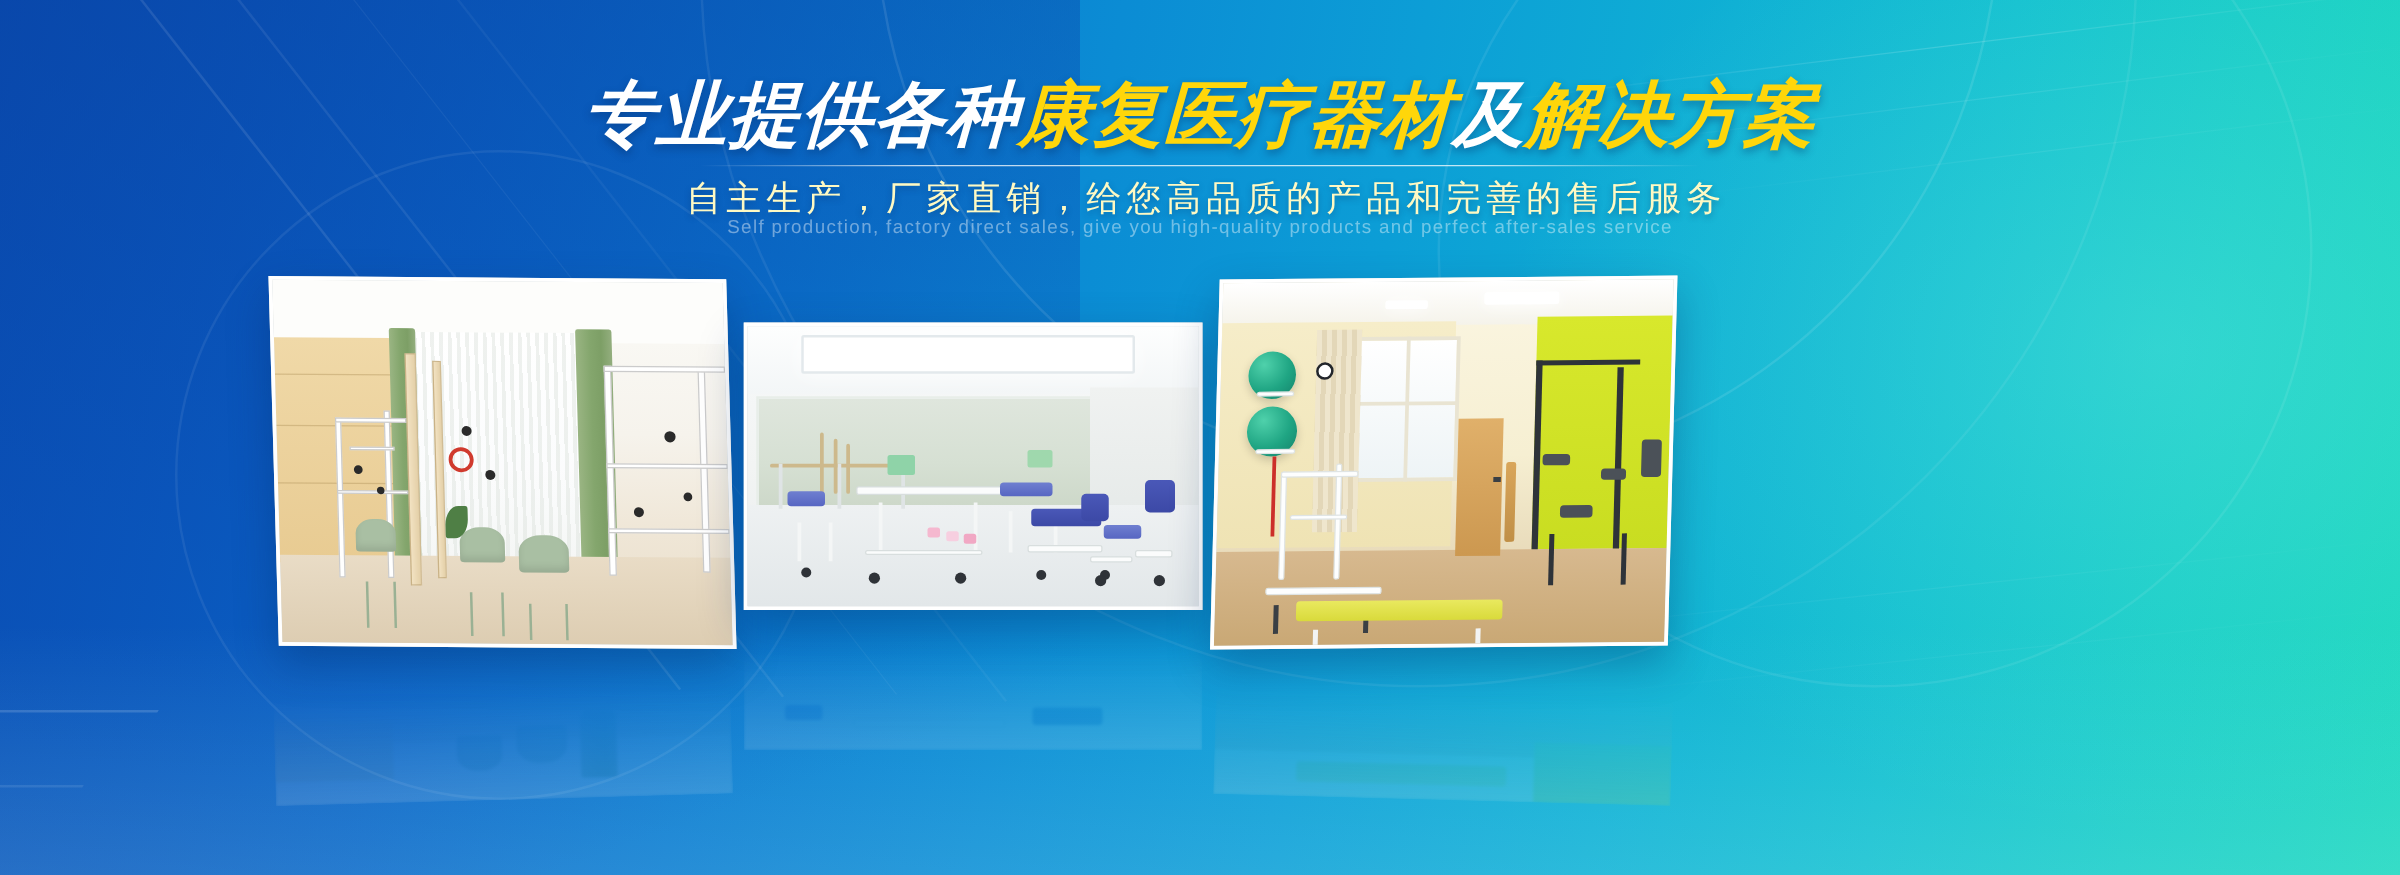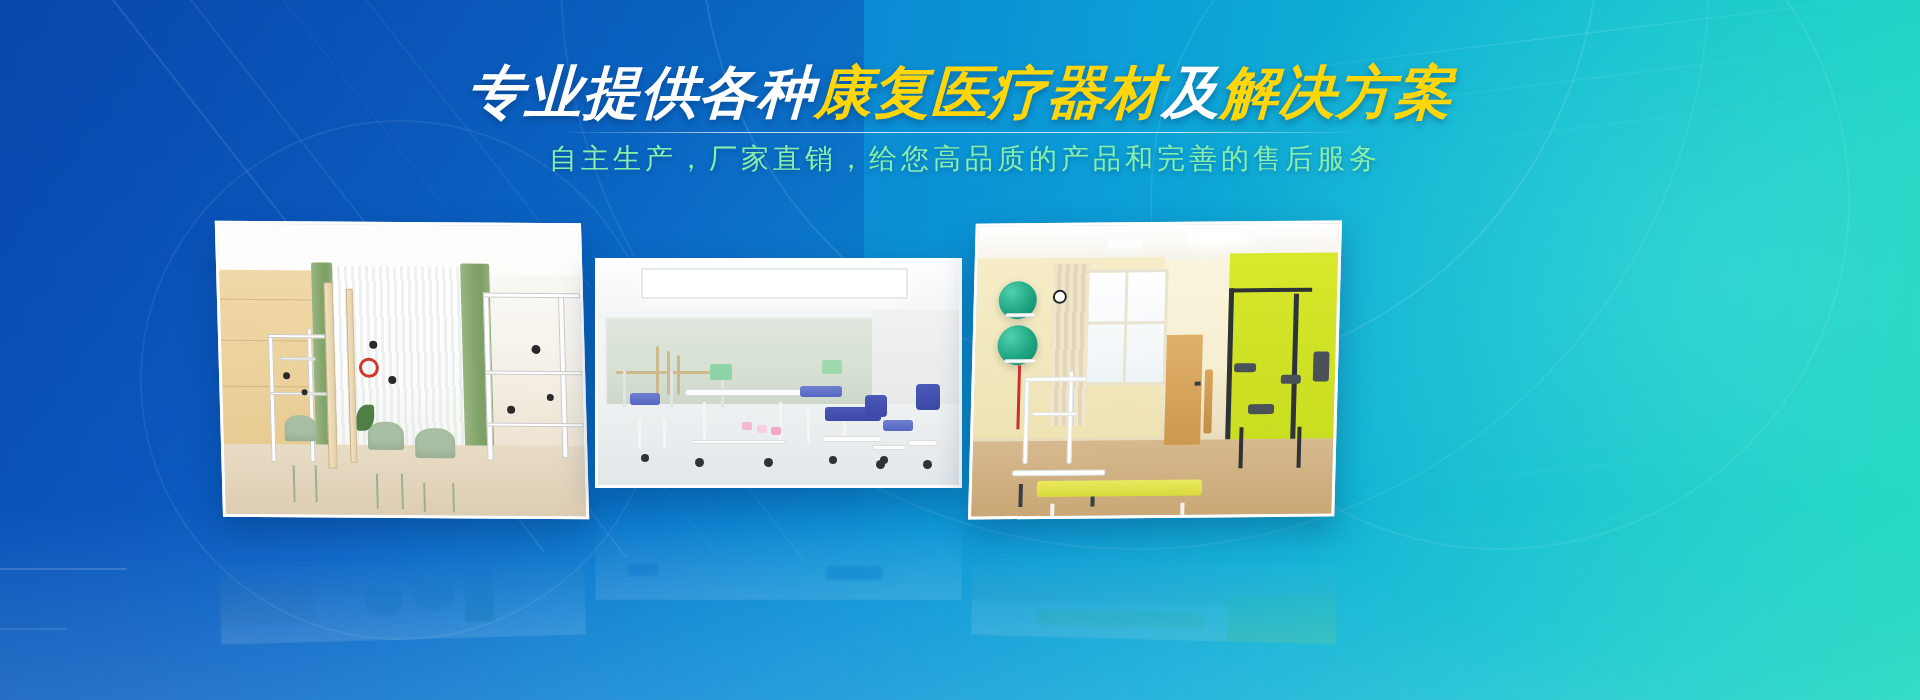--- a/index.html
+++ b/index.html
@@ -98,21 +98,21 @@
   .divider {
     position:absolute; top:132px; left:50%; transform:translateX(-50%);
     width:800px; height:1px;
     background:linear-gradient(90deg, rgba(255,255,255,0), rgba(255,255,255,.75) 22%, rgba(255,255,255,.75) 78%, rgba(255,255,255,0));
   }
 
   .subtitle-cn {
     position:absolute; top:140px; left:0; right:0;
     text-align:center;
     font-size:28px; letter-spacing:4px;
-    color:#86efac;
+    color:#fef9c3;
     text-shadow:0 2px 5px rgba(4,40,95,.35);
     white-space:nowrap;
     padding-left:10px;
   }
 
   .subtitle-en {
     position:absolute; top:173px; left:0; right:0;
     text-align:center;
     font-size:15px; letter-spacing:1.1px;
     color:rgba(255,255,255,.42);
@@ -299,20 +299,21 @@
 
   <div class="bottom-glow"></div>
 
   <div class="headline">
     <span class="hl-white">专业提供各种</span><span class="hl-yellow">康复医疗器材</span><span class="hl-white">及</span><span class="hl-yellow">解决方案</span>
   </div>
 
   <div class="divider"></div>
 
   <div class="subtitle-cn">自主生产，厂家直销，给您高品质的产品和完善的售后服务</div>
+  <div class="subtitle-en">Self production, factory direct sales, give you high-quality products and perfect after-sales service</div>
 
   <div class="photos">
 
     <div class="photo left">
       <div class="scene sc-left">
         <div class="ceiling"></div>
         <div class="wall-cab"></div>
         <div class="cab-line" style="top:26%"></div>
         <div class="cab-line" style="top:40%"></div>
         <div class="cab-line" style="top:56%"></div>

